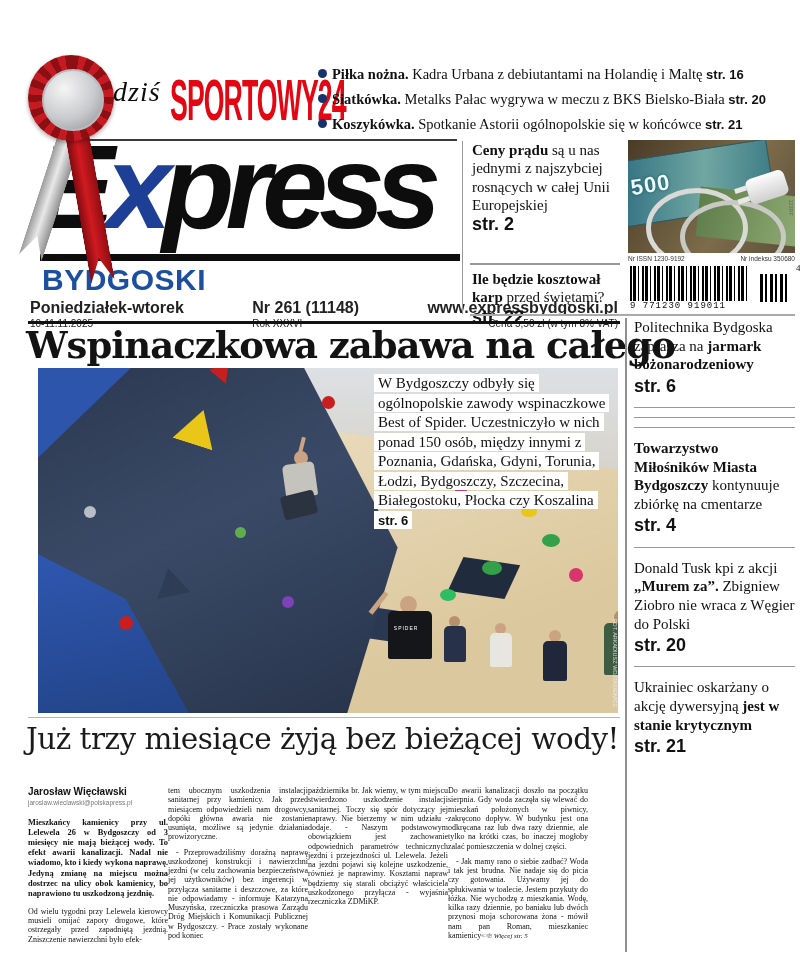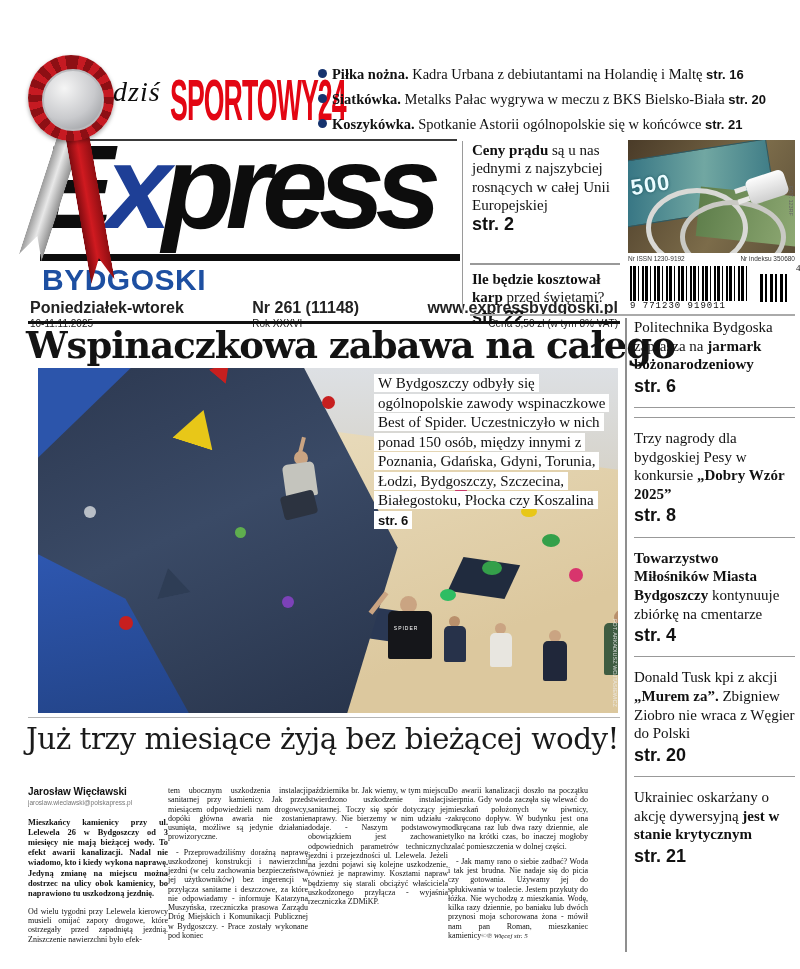--- a/index.html
+++ b/index.html
@@ -211,21 +211,20 @@
 
   <div class="cap-box"><span class="txt"><span>W Bydgoszczy odbyły się ogólnopolskie zawody wspinaczkowe Best of Spider. Uczestniczyło w nich ponad 150 osób, między innymi z Poznania, Gdańska, Gdyni, Torunia, Łodzi, Bydgoszczy, Szczecina, Białegostoku, Płocka czy Koszalina </span><span class="pg">str. 6</span></span></div>
   <div class="photo-credit">FOT. ARKADIUSZ WOJTASIEWICZ</div>
 </div>
 
 <div class="abs vdiv2"></div>
 <div class="abs sidebar">
   <div class="sb-item"><span>Politechnika Bydgoska zaprasza na </span><b>jarmark bożonarodzeniowy</b><span></span><span class="pg">str. 6</span></div>
   <div class="sb-sep"></div>
   <div class="sb-sep"></div>
-  <div class="sb-item"><span>Trzy nagrody dla bydgoskiej Pesy w konkursie </span><b>„Dobry Wzór 2025”</b><span></span><span class="pg">str. 8</span></div>
   <div class="sb-sep"></div>
   <div class="sb-item"><b>Towarzystwo Miłośników Miasta Bydgoszczy</b><span> kontynuuje zbiórkę na cmentarze</span><span class="pg">str. 4</span></div>
   <div class="sb-sep"></div>
   <div class="sb-item"><span>Donald Tusk kpi z akcji </span><b>„Murem za”.</b><span> Zbigniew Ziobro nie wraca z Węgier do Polski</span><span class="pg">str. 20</span></div>
   <div class="sb-sep"></div>
   <div class="sb-item"><span>Ukrainiec oskarżany o akcję dywersyjną </span><b>jest w stanie krytycznym</b><span></span><span class="pg">str. 21</span></div>
 </div>
 
 <div class="abs rule-photo"></div>
 <div class="abs h2">Już trzy miesiące żyją bez bieżącej wody!</div>

